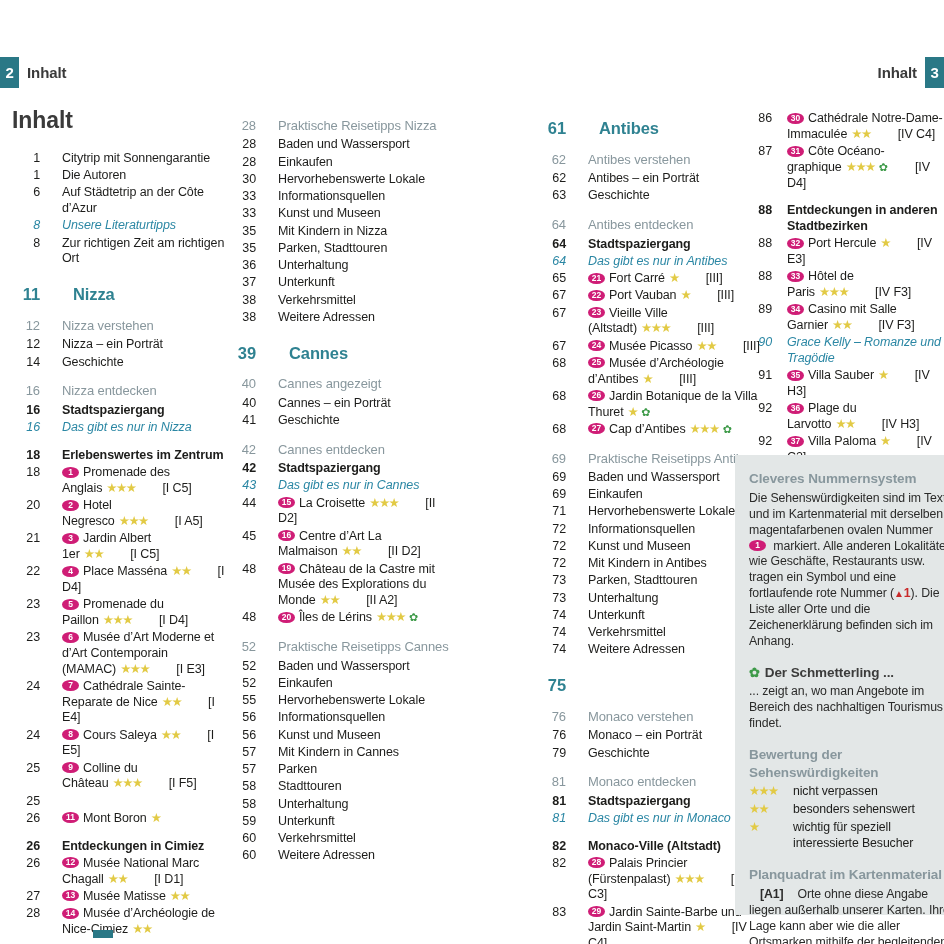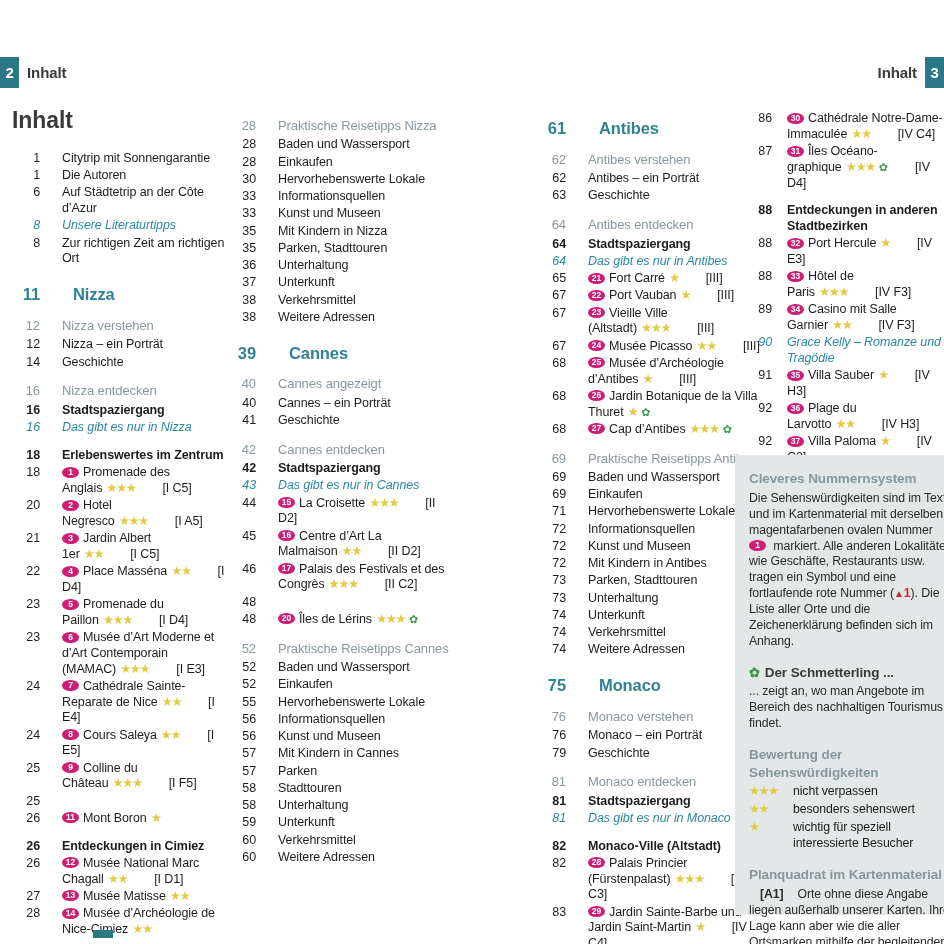--- a/index.html
+++ b/index.html
@@ -278,25 +278,22 @@
         </div>
         <div class="entry normal">
           <span class="pnum">44</span>
           <span class="etext"><span class="oval">15</span><span>La Croisette</span><span class="stars">★★★</span><span class="ref">[II D2]</span></span>
         </div>
         <div class="entry normal">
           <span class="pnum">45</span>
           <span class="etext"><span class="oval">16</span><span>Centre d’Art La Malmaison</span><span class="stars">★★</span><span class="ref">[II D2]</span></span>
         </div>
         <div class="entry normal">
-          <span class="pnum">46</span>
-          <span class="etext"><span class="oval">17</span><span>Palais des Festivals et des Congrès</span><span class="stars">★★★</span><span class="ref">[II C2]</span></span>
-        </div>
-        <div class="entry normal">
           <span class="pnum">48</span>
+          <span class="etext"><span class="oval">19</span><span>Château de la Castre mit Musée des Explorations du Monde</span><span class="stars">★★</span><span class="ref">[II A2]</span></span>
         </div>
         <div class="entry normal">
           <span class="pnum">48</span>
           <span class="etext"><span class="oval">20</span><span>Îles de Lérins</span><span class="stars">★★★</span><span class="bfly">✿</span></span>
         </div>
         <div class="entry subhead">
           <span class="pnum">52</span>
           <span class="etext"><span>Praktische Reisetipps Cannes</span></span>
         </div>
         <div class="entry normal">
@@ -450,21 +447,20 @@
         <div class="entry normal">
           <span class="pnum">74</span>
           <span class="etext"><span>Verkehrsmittel</span></span>
         </div>
         <div class="entry normal">
           <span class="pnum">74</span>
           <span class="etext"><span>Weitere Adressen</span></span>
         </div>
         <div class="entry section">
           <span class="pnum">75</span>
-          <span class="etext"><span>Monaco</span></span>
         </div>
         <div class="entry subhead">
           <span class="pnum">76</span>
           <span class="etext"><span>Monaco verstehen</span></span>
         </div>
         <div class="entry normal">
           <span class="pnum">76</span>
           <span class="etext"><span>Monaco – ein Porträt</span></span>
         </div>
         <div class="entry normal">
@@ -498,21 +494,21 @@
       </div>
   </div>
   <div class="col col4">
     <div class="entries">
         <div class="entry normal">
           <span class="pnum">86</span>
           <span class="etext"><span class="oval">30</span><span>Cathédrale Notre-Dame-Immaculée</span><span class="stars">★★</span><span class="ref">[IV C4]</span></span>
         </div>
         <div class="entry normal">
           <span class="pnum">87</span>
-          <span class="etext"><span class="oval">31</span><span>Îles Océano-graphique</span><span class="stars">★★★</span><span class="bfly">✿</span><span class="ref">[IV D4]</span></span>
+          <span class="etext"><span class="oval">31</span><span>Côte Océano-graphique</span><span class="stars">★★★</span><span class="bfly">✿</span><span class="ref">[IV D4]</span></span>
         </div>
         <div class="entry bold gap">
           <span class="pnum">88</span>
           <span class="etext"><span>Entdeckungen in anderen Stadtbezirken</span></span>
         </div>
         <div class="entry normal">
           <span class="pnum">88</span>
           <span class="etext"><span class="oval">32</span><span>Port Hercule</span><span class="stars">★</span><span class="ref">[IV E3]</span></span>
         </div>
         <div class="entry normal">

